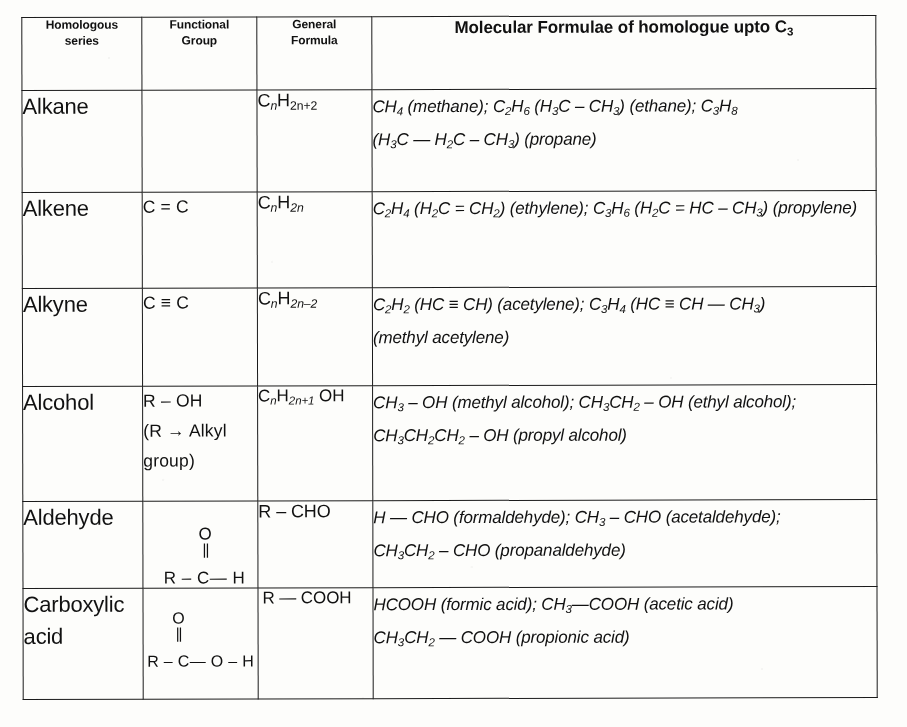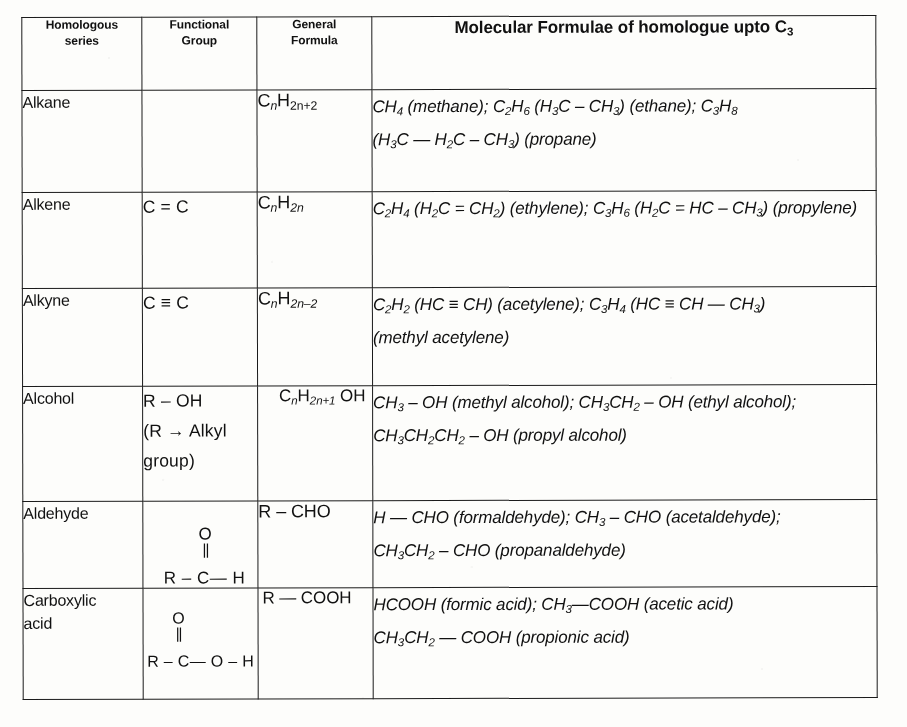--- a/index.html
+++ b/index.html
@@ -76,21 +76,21 @@
     letter-spacing: -0.1px;
   }
   thead th.molec-head {
     font-size: 17px;
     padding-left: 10px;
     padding-right: 10px;
   }
 
   
   td.series-cell {
-    font-size: 16px;
+    font-size: 22px;
     padding: 13px 0 0 12px;
     line-height: 1.45;
     letter-spacing: -0.2px;
   }
 
   td.group-cell {
     font-size: 17.5px;
     padding: 13px 10px 0 16px;
     line-height: 1.7;
     letter-spacing: 0.2px;
@@ -233,21 +233,21 @@
         </td>
       </tr>
 
       <tr style="height:115px">
         <td class="series-cell">Alcohol</td>
         <td class="group-cell">
           <span class="grp-line">R – OH</span>
           <span class="grp-line">(R → Alkyl</span>
           <span class="grp-line right">group)</span>
         </td>
-        <td class="formula-cell" style="font-size:17px;padding-left:21px">
+        <td class="formula-cell" style="font-size:17px;padding-left:0">
           <span>C</span><sub class="ital">n</sub><span>H</span><sub><span class="ital">2<span>n</span>+1</span></sub><span> OH</span>
         </td>
         <td class="molec-cell">
           <span class="m-line"><span>CH</span><sub>3</sub><span> – OH (methyl alcohol); CH</span><sub>3</sub><span>CH</span><sub>2</sub><span> – OH (ethyl alcohol);</span></span>
           <span class="m-line"><span>CH</span><sub>3</sub><span>CH</span><sub>2</sub><span>CH</span><sub>2</sub><span> – OH (propyl alcohol)</span></span>
         </td>
       </tr>
 
       <tr style="height:87px">
         <td class="series-cell">Aldehyde</td>

